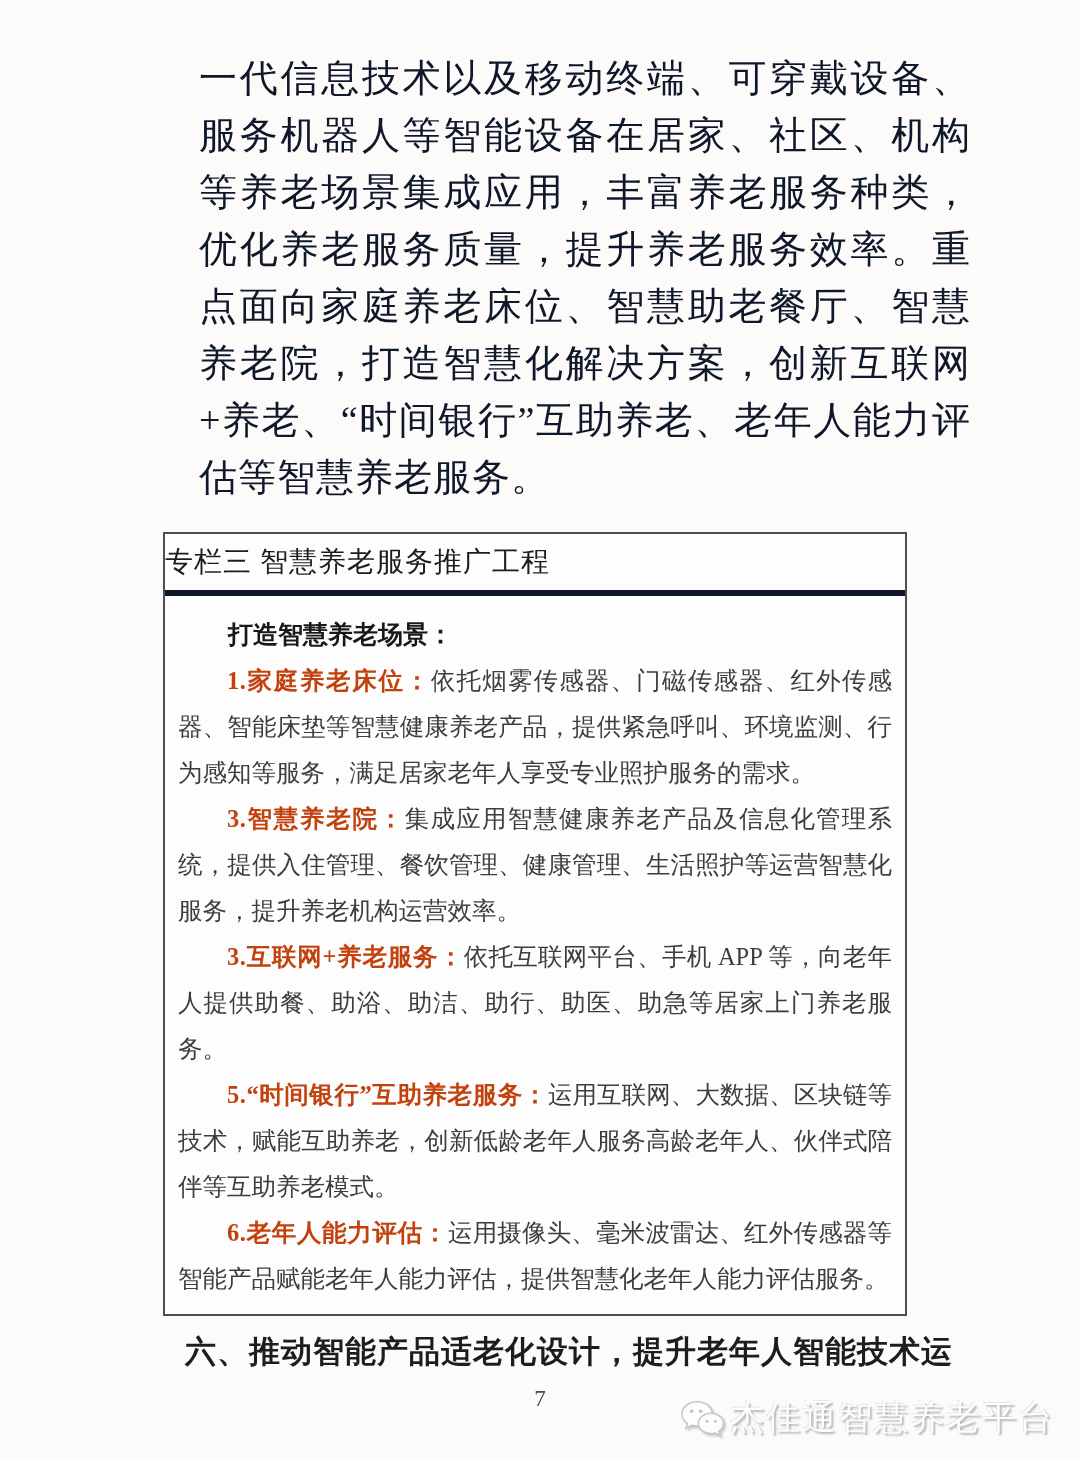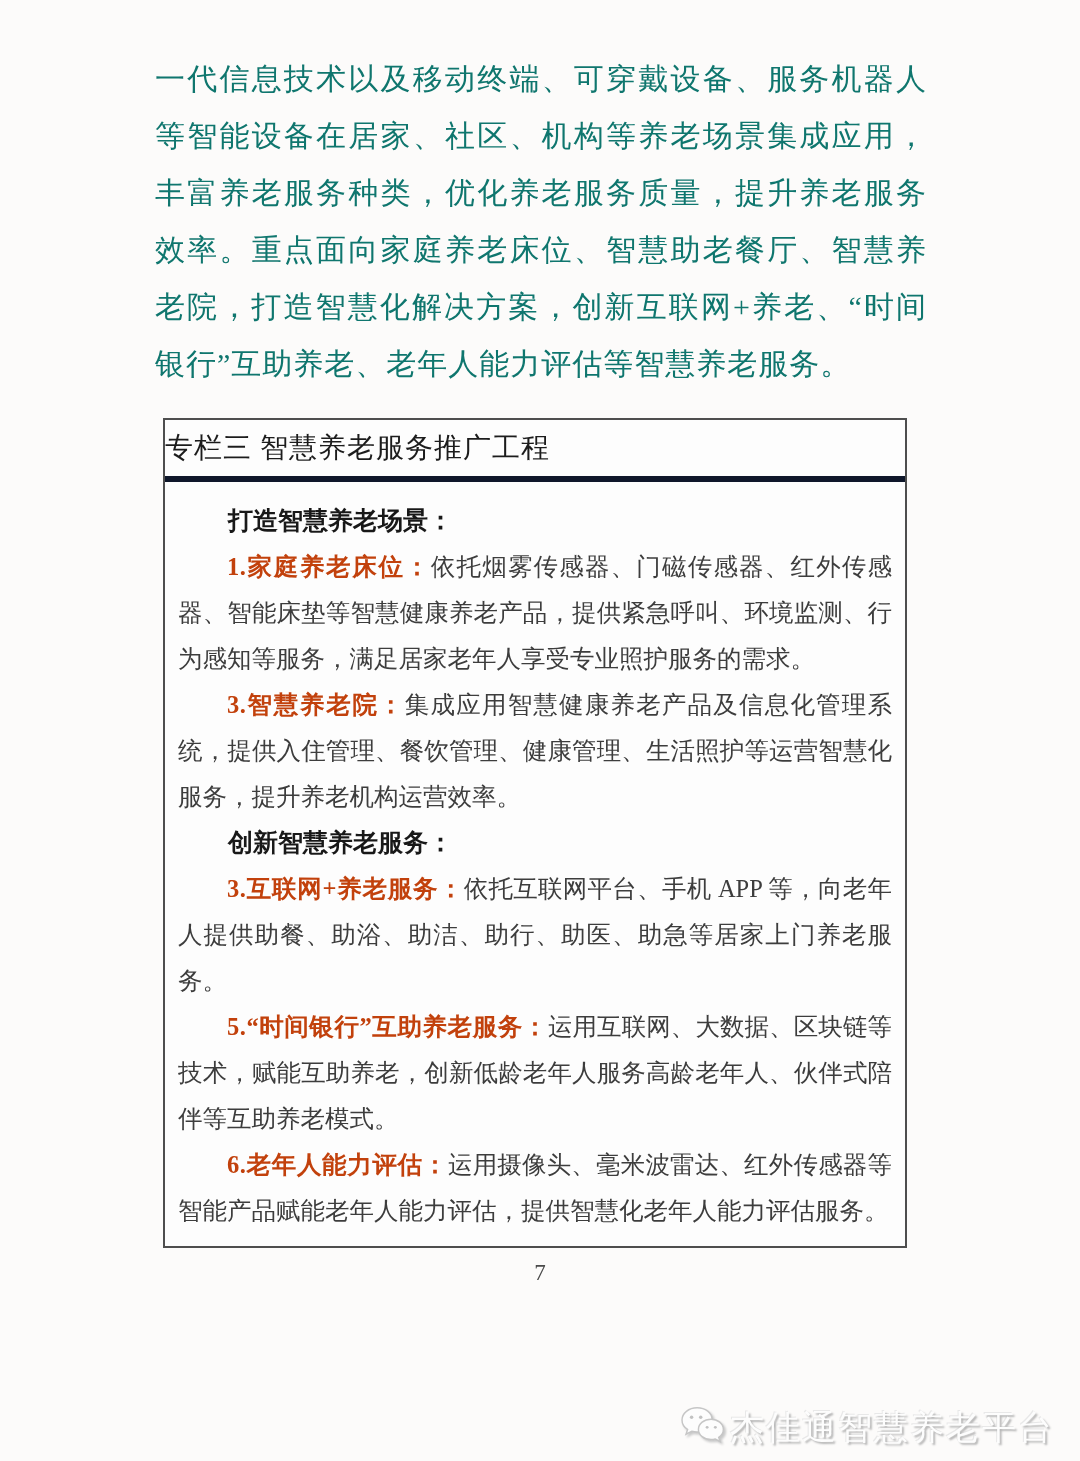--- a/index.html
+++ b/index.html
@@ -15,25 +15,26 @@
   }
   .page {
     position: relative;
     width: 1080px;
     height: 1461px;
     padding: 50px 155px 0 155px;
   }
   
   .intro {
     width: 772px;
-    font-size: 30px;
+    font-size: 38px;
     line-height: 57px;
     text-align: justify;
     letter-spacing: 1px;
-    color: #0f766e;
+    color: #0f172a;
+    margin-left: 44px;
   }
   
   .column-box {
     width: 744px;
     margin-left: 8px;
     margin-top: 26px;
     border: 2px solid #4e4e4e;
     background: #fdfdfd;
   }
   .column-box-title {
@@ -80,23 +81,23 @@
   .page-number {
     margin-top: 12px;
     text-align: center;
     font-size: 23px;
     color: #4a4a4a;
   }
   
   .watermark {
     position: absolute;
     right: 26px;
-    bottom: 10px;
+    bottom: 20px;
     display: flex;
-    align-items: flex-start;
+    align-items: flex-end;
     gap: 4px;
   }
   .watermark-icon {
     width: 46px;
     height: 42px;
     filter: drop-shadow(2px 2px 1px #c9c9c9);
   }
   .watermark-text {
     font-size: 34px;
     letter-spacing: 2px;
@@ -117,31 +118,31 @@
 
     <div class="column-box-body">
 
       <p class="box-subheading">打造智慧养老场景：</p>
 
       <p class="box-item"><b>1.家庭养老床位：</b><span>依托烟雾传感器、门磁传感器、红外传感器、智能床垫等智慧健康养老产品，提供紧急呼叫、环境监测、行为感知等服务，满足居家老年人享受专业照护服务的需求。</span></p>
 
 
       <p class="box-item"><b>3.智慧养老院：</b><span>集成应用智慧健康养老产品及信息化管理系统，提供入住管理、餐饮管理、健康管理、生活照护等运营智慧化服务，提升养老机构运营效率。</span></p>
 
-      <p class="box-subheading">创新智慧养老服务：</p>
 
       <p class="box-item"><b>3.互联网+养老服务：</b><span>依托互联网平台、手机 APP 等，向老年人提供助餐、助浴、助洁、助行、助医、助急等居家上门养老服务。</span></p>
 
       <p class="box-item"><b>5.“时间银行”互助养老服务：</b><span>运用互联网、大数据、区块链等技术，赋能互助养老，创新低龄老年人服务高龄老年人、伙伴式陪伴等互助养老模式。</span></p>
 
       <p class="box-item"><b>6.老年人能力评估：</b><span>运用摄像头、毫米波雷达、红外传感器等智能产品赋能老年人能力评估，提供智慧化老年人能力评估服务。</span></p>
 
     </div>
   </div>
 
+  <p class="section-heading">六、推动智能产品适老化设计，提升老年人智能技术运</p>
 
   <p class="page-number">7</p>
 
   <div class="watermark">
     <svg class="watermark-icon" viewBox="0 0 50 46" xmlns="http://www.w3.org/2000/svg">
       <g fill="#fdfdfd" stroke="#c6c6c6" stroke-width="1.6">
         <path d="M18.5 3 C9.4 3 2 9 2 16.4 c0 4.2 2.4 8 6.1 10.4 L6.4 32 l6.3-3.3 c1.8.5 3.8.8 5.8.8 9.1 0 16.5-6 16.5-13.5 S27.6 3 18.5 3 Z"></path>
         <path d="M33.8 15.5 c-7.6 0-13.8 5-13.8 11.2 0 6.2 6.2 11.2 13.8 11.2 1.6 0 3.2-.2 4.6-.6 l5.3 2.7 -1.5-4.6 c3.1-2 5.1-5.2 5.1-8.7 0-6.2-6.2-11.2-13.5-11.2 Z"></path>
       </g>
       <g fill="#c2c2c2">

